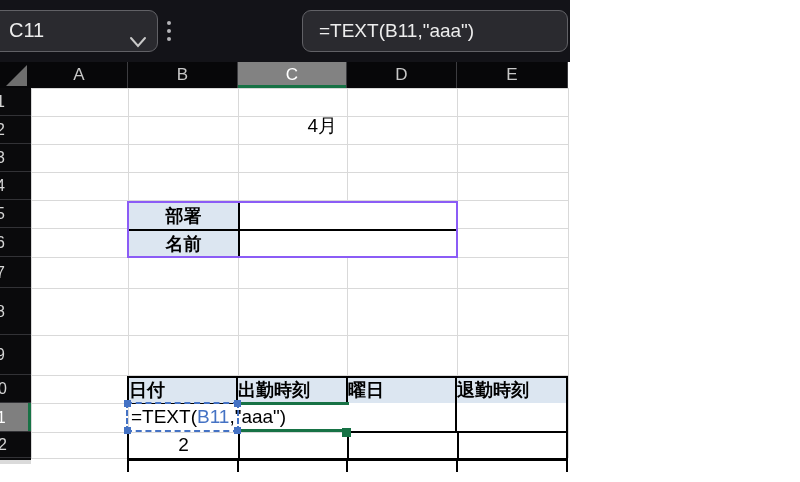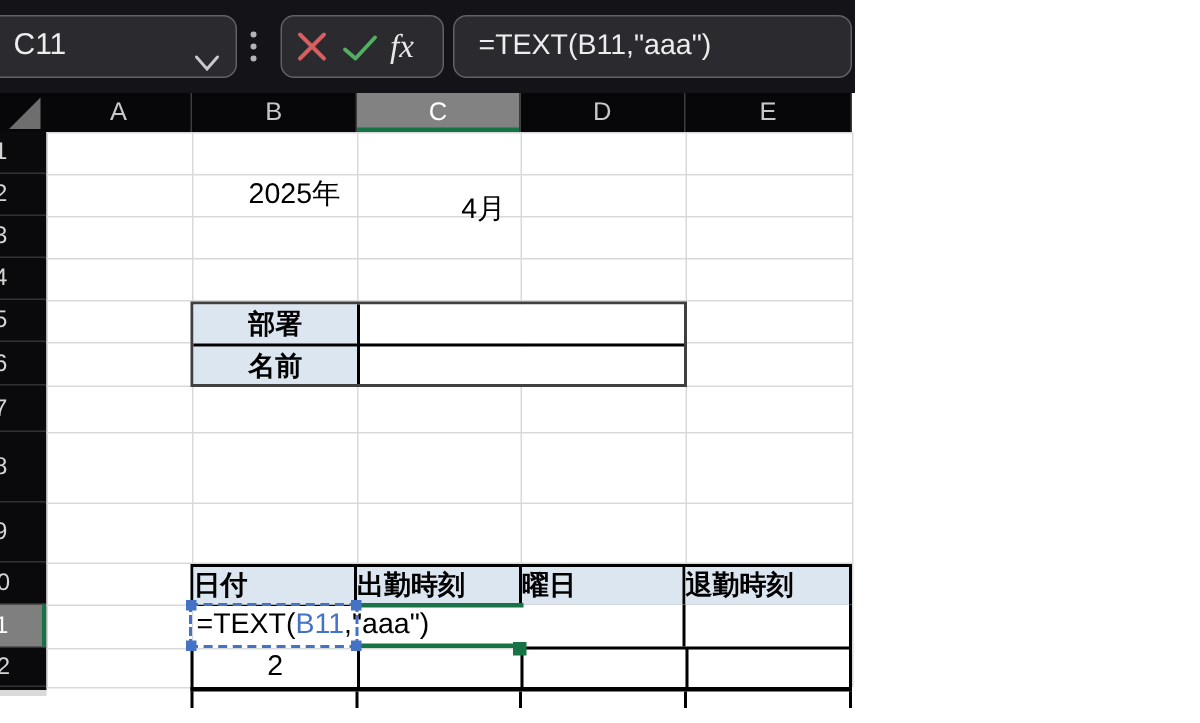--- a/index.html
+++ b/index.html
@@ -37,21 +37,21 @@
   .rowcell.act{background:#7f7f7f;}
   .rowcell.act span{color:#fff;}
   .rh-green{position:absolute;right:0;top:0;width:3px;height:100%;}
   .rh-stub{position:absolute;left:0;top:460px;width:31px;height:4px;background:#dadada;}
   
   .gl{position:absolute;background:#d9d9d9;}
   
   .celltext{position:absolute;font-size:19px;line-height:28px;}
   .r-align{text-align:right;padding-right:6px;}
   
-  .depttable{position:absolute;left:127px;top:201px;width:331px;height:57px;border:2px solid #404040;}
+  .depttable{position:absolute;left:127px;top:201px;width:331px;height:57px;border:2px solid #8b5cf6;}
   .dept-div-h{position:absolute;left:0;top:25.5px;width:100%;height:2px;background:#000;}
   .dept-div-v{position:absolute;left:109px;top:0;width:2px;height:100%;background:#000;}
   .dept-b{position:absolute;left:0;width:109px;height:25.5px;text-align:center;font-weight:700;font-size:18px;line-height:26px;}
   
   .atthead{position:absolute;left:127px;top:376px;width:441px;height:29px;border:2px solid #000;display:flex;}
   .atthead .hc{height:100%;font-weight:700;font-size:18px;line-height:24px;border-right:2px solid #000;}
   .atthead .hc:last-child{border-right:none;}
   .row11box{position:absolute;left:347px;top:403px;width:221px;height:30px;border-right:2px solid #000;border-bottom:2px solid #000;background:#fff;}
   .row11div{position:absolute;left:108px;top:0;width:2px;height:100%;background:#000;}
   .row12box{position:absolute;left:127px;top:432px;width:441px;height:29px;border-left:2px solid #000;border-right:2px solid #000;border-bottom:3px solid #000;}
@@ -76,30 +76,20 @@
       <span class="nb-text">C11</span>
       <svg class="nb-chev" width="18" height="13">
         <polyline points="2,2 9,10 16,2" fill="none" stroke="#c9c9c9" stroke-width="2" stroke-linecap="round"></polyline>
       </svg>
     </div>
     <div class="dots">
         <i></i>
         <i></i>
         <i></i>
       </div>
-    <div class="dbox fbtns">
-      <svg class="icon-x" width="21" height="21">
-        <line x1="2" y1="2" x2="18" y2="18" stroke="#d85f5f" stroke-width="2.6" stroke-linecap="round"></line>
-        <line x1="18" y1="2" x2="2" y2="18" stroke="#d85f5f" stroke-width="2.6" stroke-linecap="round"></line>
-      </svg>
-      <svg class="icon-check" width="25" height="19">
-        <polyline points="2,10 9,16 22,2" fill="none" stroke="#53ae63" stroke-width="2.6" stroke-linecap="round" stroke-linejoin="round"></polyline>
-      </svg>
-      <span class="fx">fx</span>
-    </div>
     <div class="dbox formulabar">
       <span class="fb-text">=TEXT(B11,"aaa")</span>
     </div>
   </div>
 
   <div id="colheaders">
       <div class="colcell" style="left: 31px; width: 97px;">A</div>
       <div class="colcell" style="left: 128px; width: 110px;">B</div>
       <div class="colcell sel" style="left: 238px; width: 109px;">C<i class="col-underline" style="background: rgb(23, 114, 69);"></i></div>
       <div class="colcell" style="left: 347px; width: 110px;">D</div>
@@ -165,22 +155,21 @@
       <div class="gl" style="left: 31px; top: 228px; width: 537px; height: 1px; background: rgb(217, 217, 217);"></div>
       <div class="gl" style="left: 31px; top: 257px; width: 537px; height: 1px; background: rgb(217, 217, 217);"></div>
       <div class="gl" style="left: 31px; top: 288px; width: 537px; height: 1px; background: rgb(217, 217, 217);"></div>
       <div class="gl" style="left: 31px; top: 335px; width: 537px; height: 1px; background: rgb(217, 217, 217);"></div>
       <div class="gl" style="left: 31px; top: 375px; width: 537px; height: 1px; background: rgb(217, 217, 217);"></div>
       <div class="gl" style="left: 31px; top: 403px; width: 537px; height: 1px; background: rgb(217, 217, 217);"></div>
       <div class="gl" style="left: 31px; top: 432px; width: 537px; height: 1px; background: rgb(217, 217, 217);"></div>
       <div class="gl" style="left: 31px; top: 458px; width: 537px; height: 1px; background: rgb(217, 217, 217);"></div>
     </div>
 
-  <div class="celltext r-align" style="left:128px;top:116px;width:105px;height:28px;">2025年</div>
-  <div class="celltext r-align" style="left:238px;top:126px;width:105px;height:28px;">4月</div>
+  <div class="celltext r-align" style="left:238px;top:112px;width:105px;height:28px;">4月</div>
 
   <div class="depttable">
     <div class="dept-b" style="top: 0px; background: rgb(220, 230, 241);">部署</div>
     <div class="dept-b" style="top: 27.5px; background: rgb(220, 230, 241);">名前</div>
     <div style="position:absolute;left:111px;top:0;width:216px;height:25.5px;background:#fff;"></div>
     <div style="position:absolute;left:111px;top:27.5px;width:216px;height:25.5px;background:#fff;"></div>
     <div class="dept-div-h"></div>
     <div class="dept-div-v"></div>
   </div>
 

